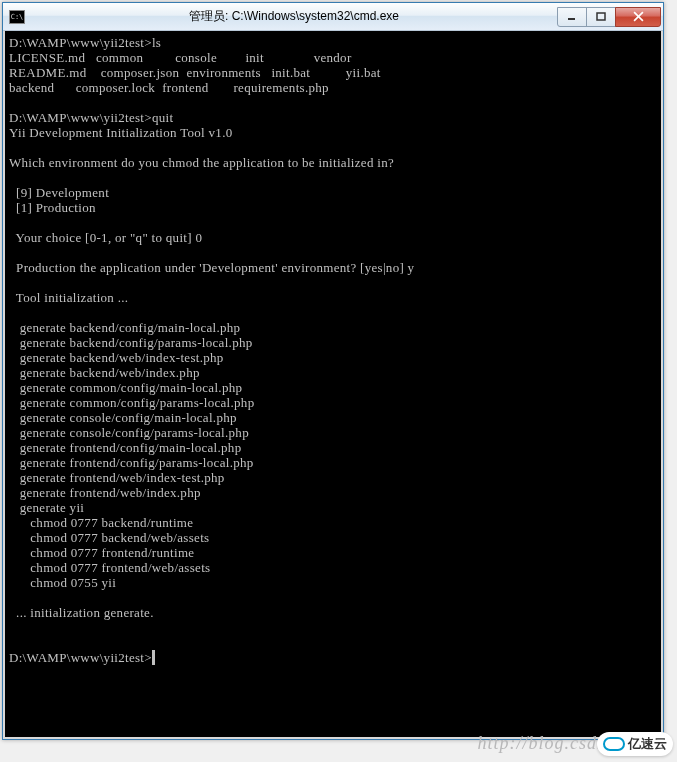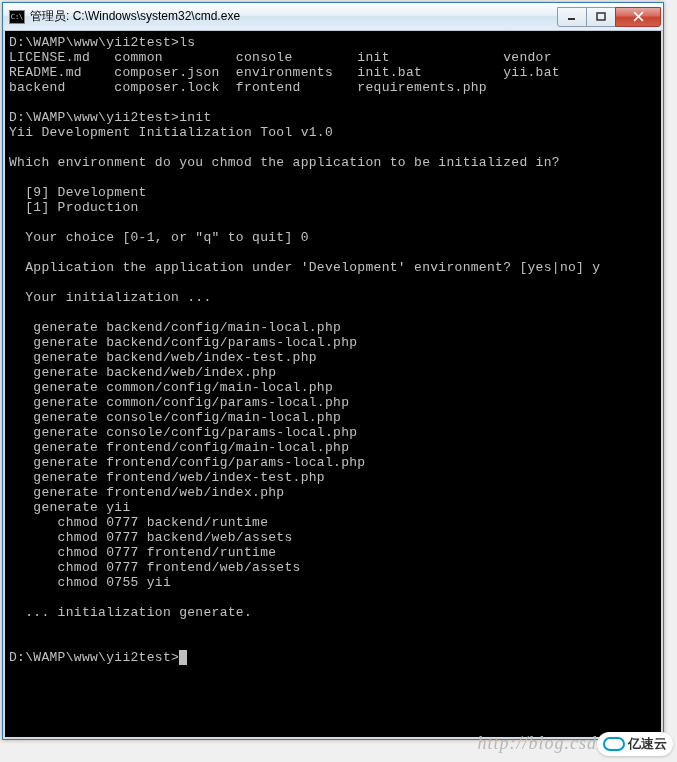--- a/index.html
+++ b/index.html
@@ -34,21 +34,21 @@
       background: #000;
       border: 1px solid #888;
       margin-right: 5px;
       display: flex;
       align-items: center;
       justify-content: center;
       font-size: 7px;
       color: #ccc;
       font-family: monospace;
     }
-    .title-text { flex: 1; }
+    .title-text { flex: 1; text-align: center; }
     .window-controls {
       display: flex;
       gap: 0;
     }
     .win-btn {
       width: 30px;
       height: 20px;
       border: 1px solid #8a9db0;
       background: linear-gradient(to bottom, #f4f8fb, #dde8f2);
       display: flex;
@@ -63,21 +63,21 @@
       width: 46px;
       background: linear-gradient(to bottom, #e6a8a2 0%, #d6695e 45%, #c7432f 50%, #d25e4a 100%);
       border-color: #a03d2f;
       border-radius: 0 0 3px 0;
       color: #fff;
     }
     .win-btn svg { display: block; }
     .terminal {
       background: #000;
       color: #c0c0c0;
-      font-family: Liberation Mono, monospace;
+      font-family: Liberation Serif, serif;
       font-size: 13px;
       line-height: 15px;
       padding: 4px 2px 4px 4px;
       height: 708px;
       overflow-y: auto;
       white-space: pre;
       letter-spacing: 0.3px;
       border: 2px solid #d9d9d9;
       border-top: none;
     }
@@ -144,33 +144,33 @@
             <line x1="9" y1="1" x2="1" y2="9" stroke="#fff" stroke-width="1.5"></line>
           </svg>
       </div>
     </div>
   </div>
   <div class="terminal"><span>D:\WAMP\www\yii2test&gt;</span><span>ls</span>
 <span>LICENSE.md   common         console        init              vendor
 README.md    composer.json  environments   init.bat          yii.bat
 backend      composer.lock  frontend       requirements.php</span>
 
-<span>D:\WAMP\www\yii2test&gt;</span><span>init</span>
+<span>D:\WAMP\www\yii2test&gt;</span><span>quit</span>
 <span>Yii Development Initialization Tool v1.0</span>
 
 <span>Which environment do you chmod the application to be initialized in?</span>
 
 <span>  [9] Development
   [1] Production</span>
 
 <span>  Your choice [0-1, or "q" to quit] 0</span>
 
-<span>  Application the application under 'Development' environment? [yes|no] y</span>
-
-<span>  Your initialization ...</span>
+<span>  Production the application under 'Development' environment? [yes|no] y</span>
+
+<span>  Tool initialization ...</span>
 
 <span>   generate backend/config/main-local.php
    generate backend/config/params-local.php
    generate backend/web/index-test.php
    generate backend/web/index.php
    generate common/config/main-local.php
    generate common/config/params-local.php
    generate console/config/main-local.php
    generate console/config/params-local.php
    generate frontend/config/main-local.php

